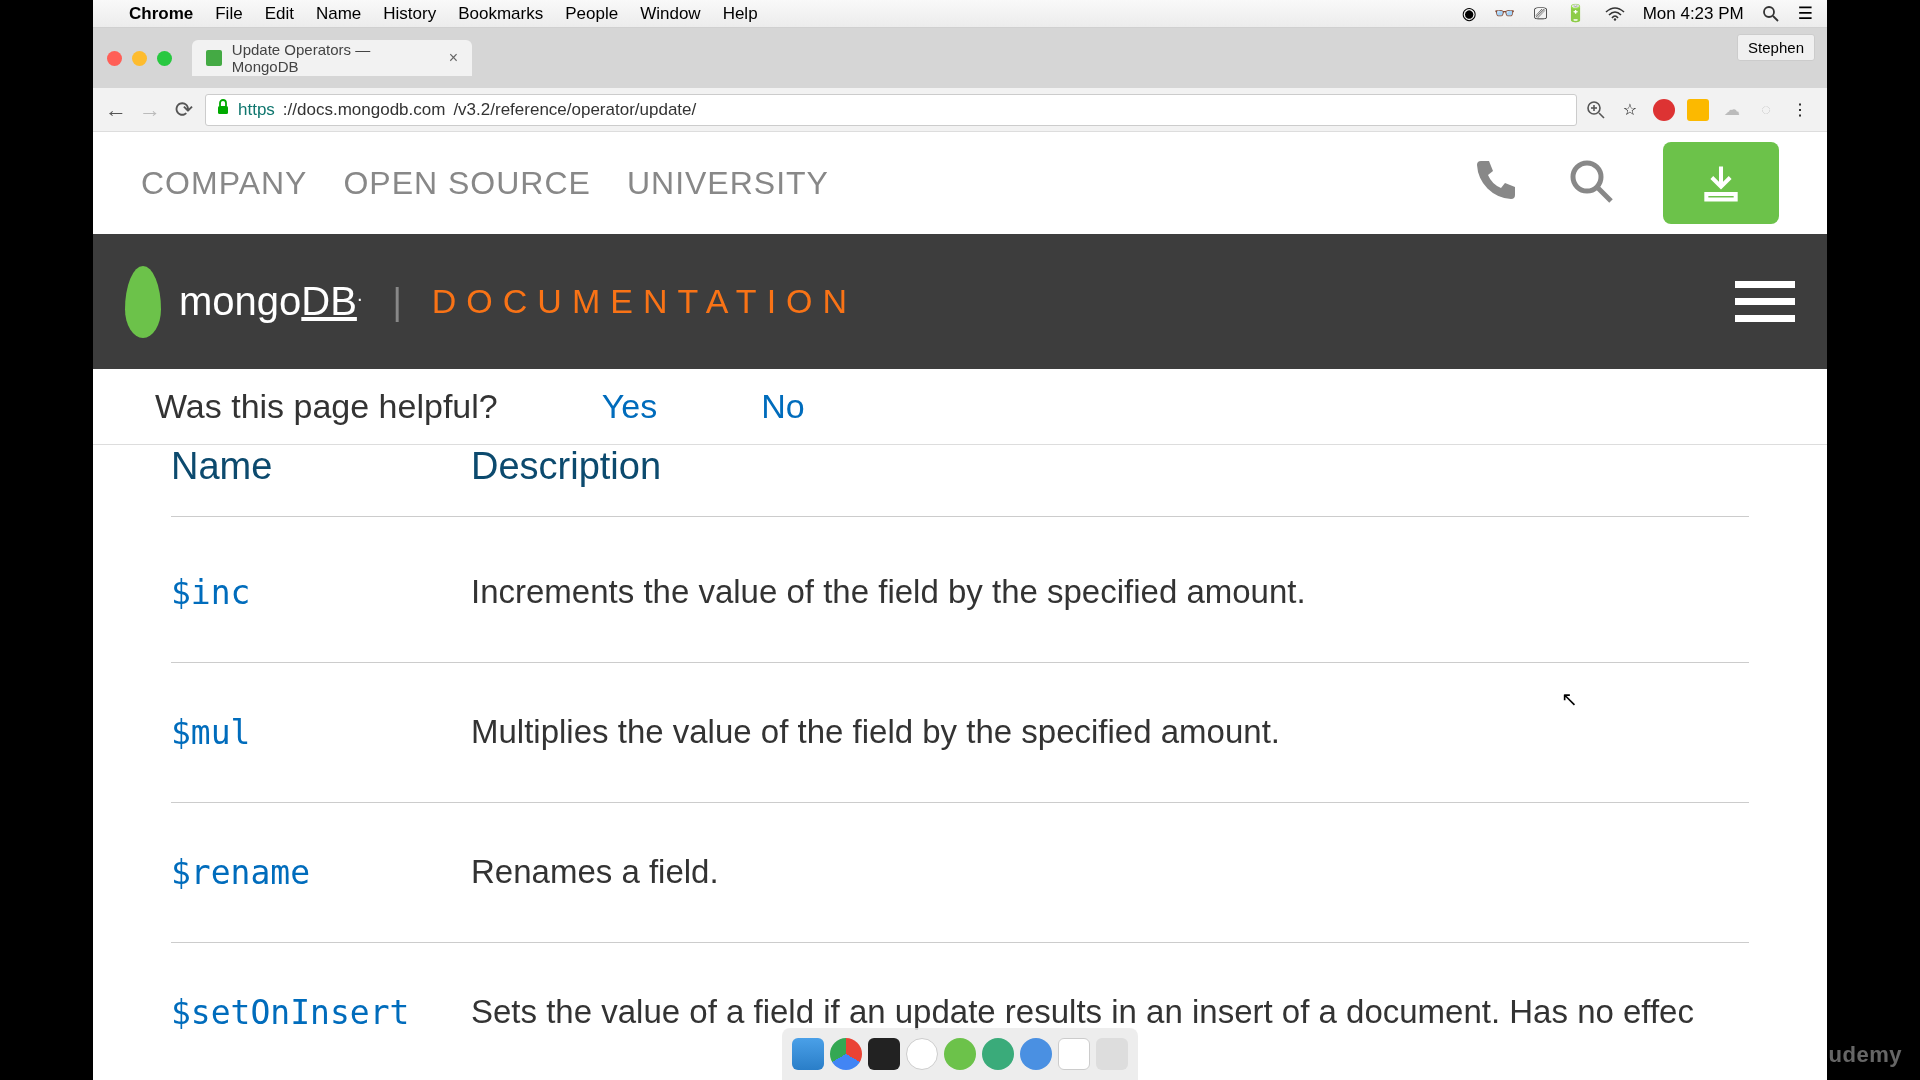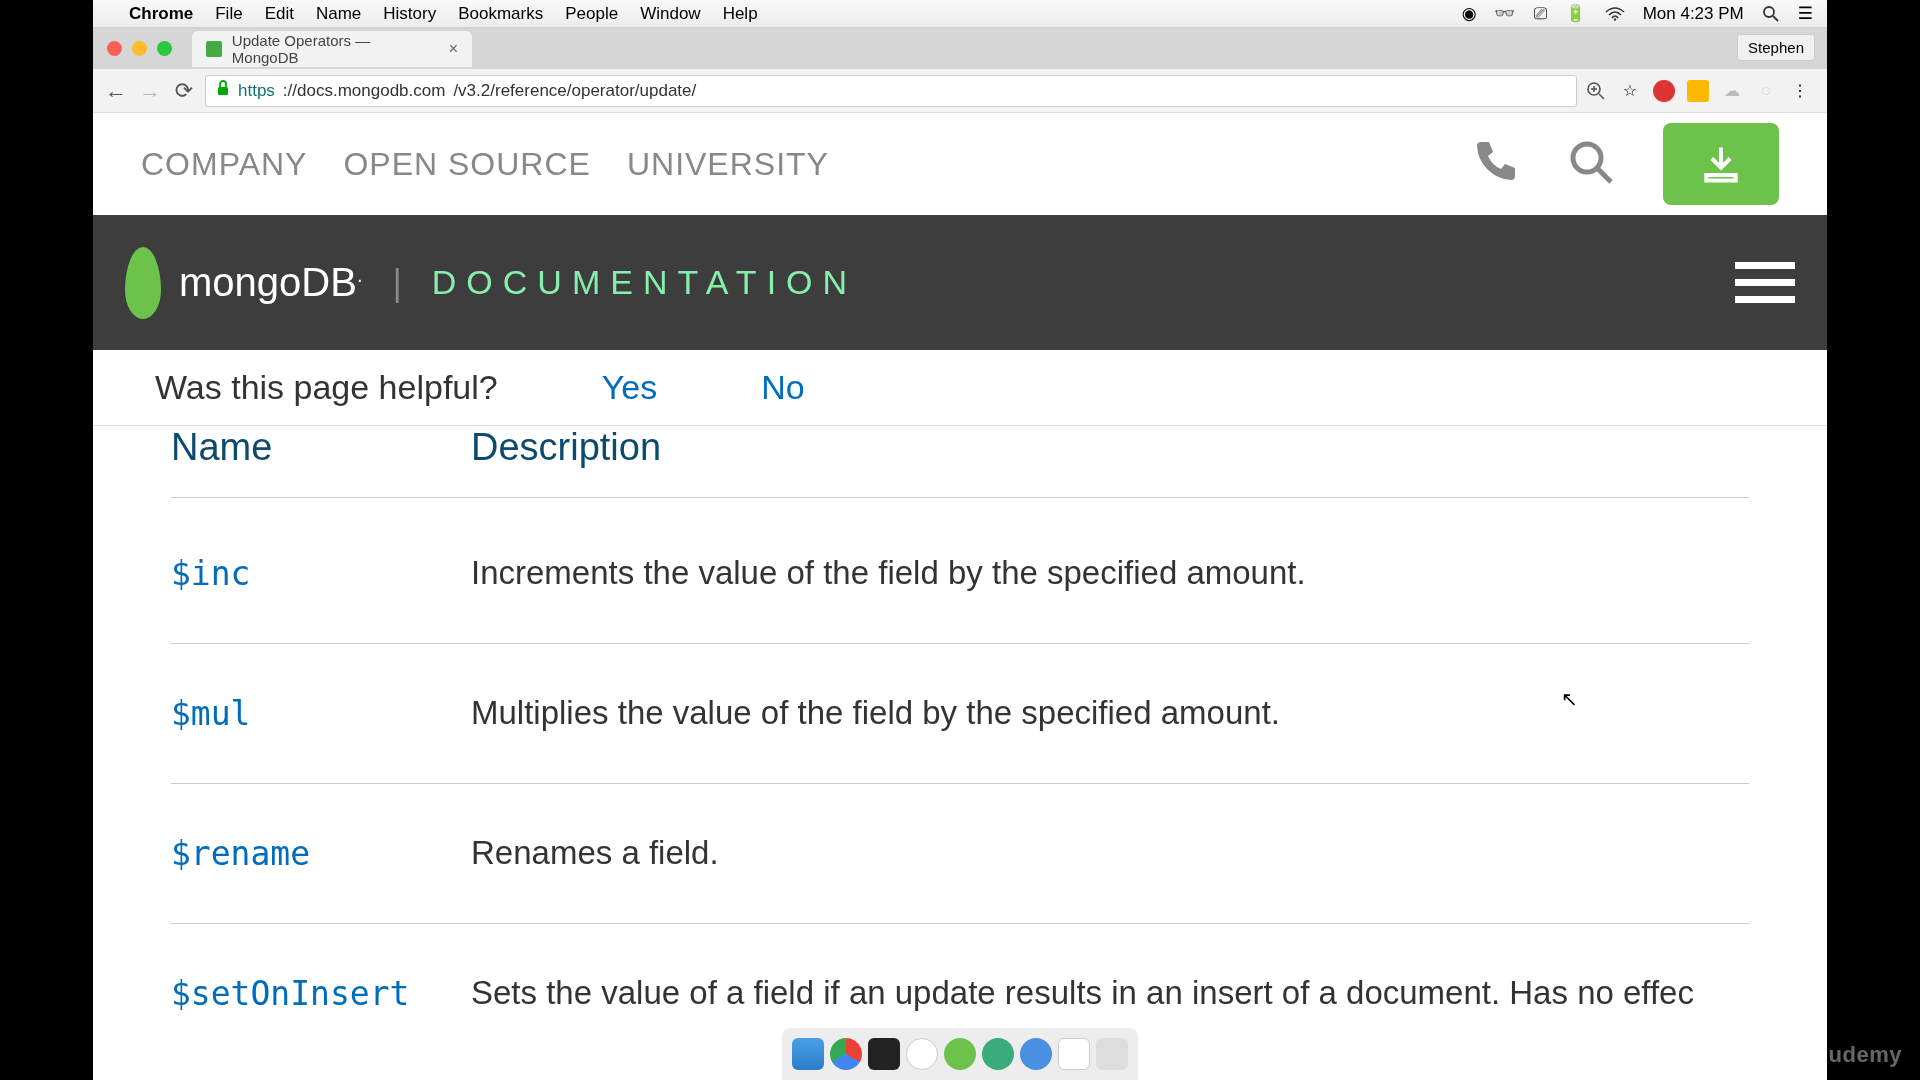--- a/index.html
+++ b/index.html
@@ -31,21 +31,21 @@
     }
     .menubar-left { display: flex; align-items: center; gap: 22px; }
     .menubar-left .app { font-weight: 600; }
     .menubar-right { margin-left: auto; display: flex; align-items: center; gap: 18px; }
     .apple-logo { font-size: 20px; }
     .menubar-icon { display: inline-flex; align-items: center; }
     
     
     .chrome-window { background: #fff; }
     .tab-strip {
-      height: 41px;
+      height: 60px;
       background: #d6d6d6;
       display: flex;
       align-items: center;
       padding-left: 10px;
       position: relative;
     }
     .traffic-lights { display: flex; gap: 10px; align-items: center; padding: 0 10px 0 4px; }
     .tl { width: 15px; height: 15px; border-radius: 50%; }
     .tl-red { background: #ff5f57; }
     .tl-yellow { background: #febc2e; }
@@ -133,23 +133,23 @@
     }
     .mongo-logo { display: flex; align-items: center; gap: 8px; }
     .leaf {
       width: 36px;
       height: 72px;
       background: #6cc24a;
       border-radius: 50% 50% 50% 50% / 60% 60% 40% 40%;
       position: relative;
     }
     .logo-text { color: #fff; font-size: 40px; font-weight: 300; margin-left: 10px; }
-    .logo-text .db { font-weight: 400; }
+    .logo-text .db { font-weight: 400; text-decoration: underline; }
     .doc-sep { color: #888; font-size: 36px; margin: 0 30px; font-weight: 100; }
-    .doc-label { color: #86efac; font-size: 34px; letter-spacing: 10px; font-weight: 300; }
+    .doc-label { color: #f97316; font-size: 34px; letter-spacing: 10px; font-weight: 300; }
     .hamburger { margin-left: auto; display: flex; flex-direction: column; gap: 10px; cursor: pointer; }
     .hamburger span { width: 60px; height: 7px; background: #fff; }
     
     .feedback-bar {
       padding: 18px 62px;
       display: flex;
       align-items: flex-end;
       gap: 104px;
       font-size: 34px;
       color: #333;

